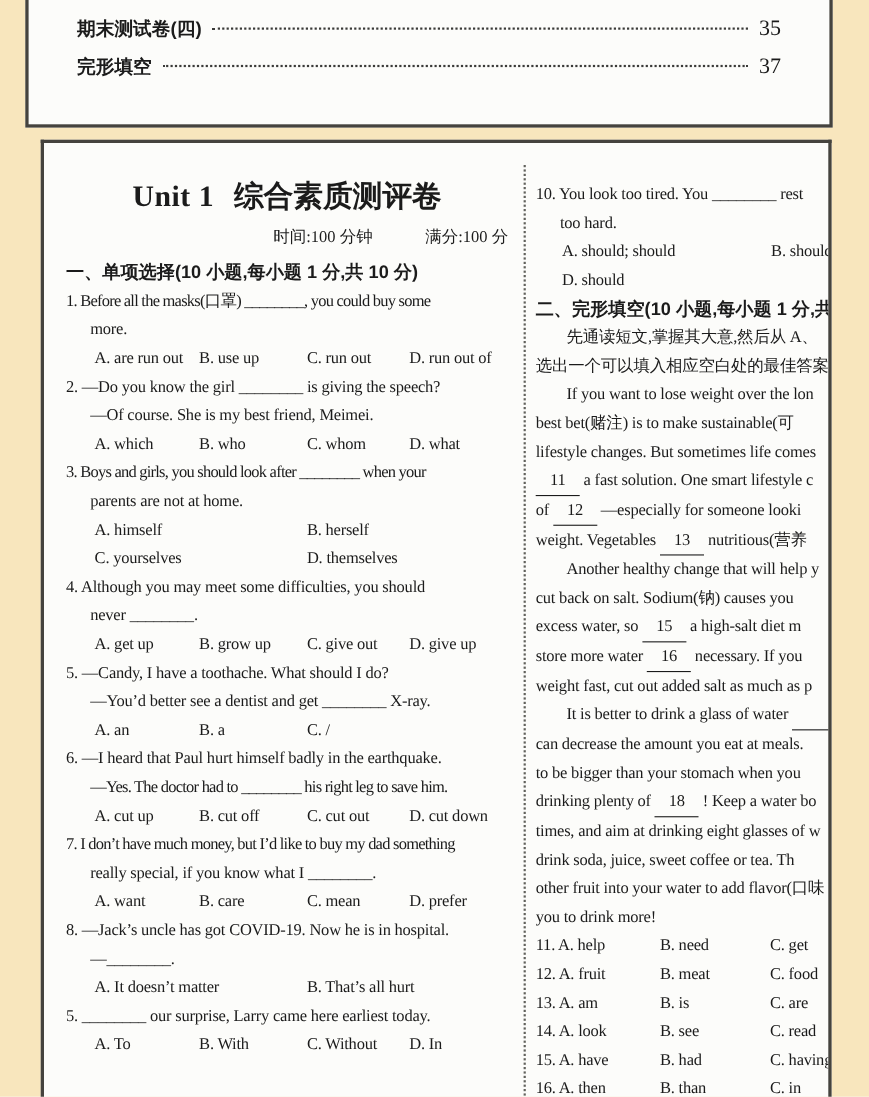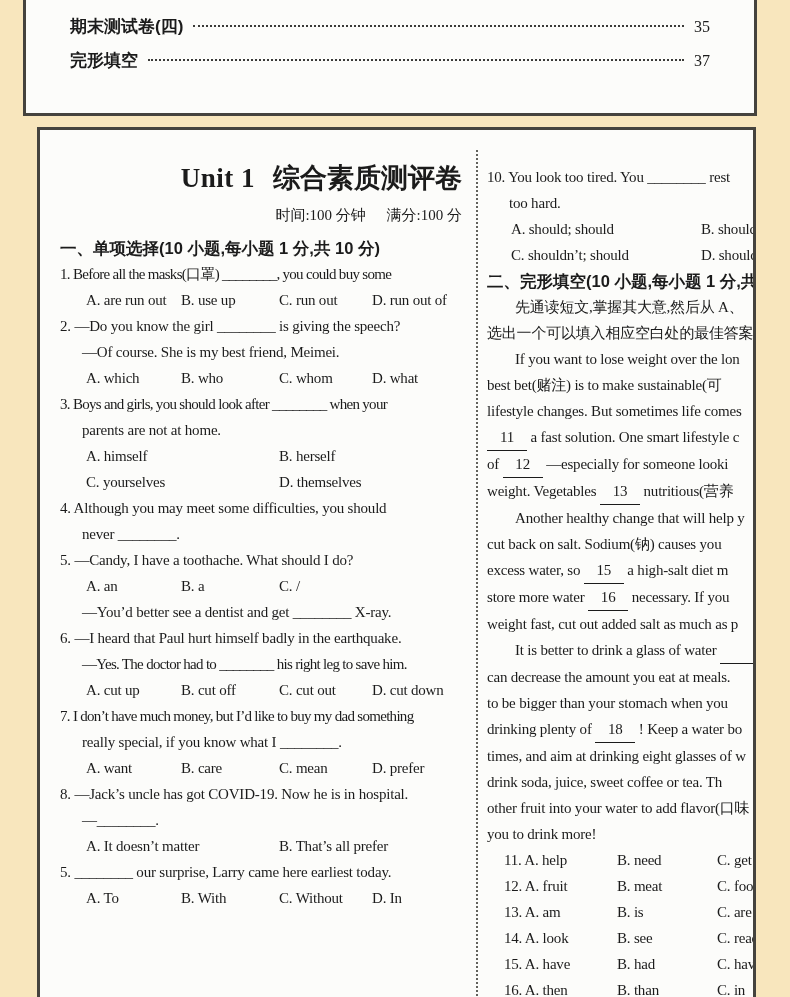--- a/index.html
+++ b/index.html
@@ -13,50 +13,50 @@
     border:3.5px solid #45433e;box-sizing:border-box;
   }
   
   .toc-panel{left:23px;top:-10px;width:734px;height:126px;padding:22px 44px 0 44px;}
   .toc-row{display:flex;align-items:baseline;height:34px;}
   .toc-label{
     font-family:"Liberation Sans","DejaVu Sans",sans-serif;
     font-weight:700;font-size:17px;white-space:nowrap;
   }
   .toc-leader{flex:1;margin:0 10px;border-bottom:2.6px dotted #3a3a38;transform:translateY(-5px);}
-  .toc-page{font-size:16px;white-space:nowrap;}
+  .toc-page{font-size:20px;white-space:nowrap;}
   
   .main-panel{left:37px;top:127px;width:719px;height:890px;border-bottom:none;overflow:hidden;}
   .divider{position:absolute;left:436px;top:20px;height:870px;border-left:2px dotted #61615c;}
   .col-left{position:absolute;left:20px;top:0;width:402px;}
   .col-right{position:absolute;left:447px;top:34px;width:320px;}
-  .exam-title{margin-top:30px;text-align:right;font-weight:700;font-size:27px;white-space:nowrap;}
+  .exam-title{margin-top:30px;text-align:center;font-weight:700;font-size:27px;white-space:nowrap;}
   .exam-title .en{margin-right:18px;letter-spacing:.5px;}
   .exam-meta{margin-top:10px;text-align:right;font-size:15px;white-space:nowrap;}
-  .exam-meta .gap{margin-left:17px;}
+  .exam-meta .gap{margin-left:44px;}
   .sec-head{
     margin-top:10px;font-size:16.5px;font-weight:700;white-space:nowrap;
     font-family:"Liberation Sans","DejaVu Sans",sans-serif;line-height:26px;
   }
   .ln{font-size:15px;line-height:26px;white-space:nowrap;letter-spacing:-0.2px;}
   .tight{letter-spacing:-0.7px;}
   .lc{padding-left:22px;}       
   .ind{padding-left:28px;}      
   .opts{display:flex;padding-left:26px;}
   .opts span{white-space:nowrap;}
   .o4 span:nth-child(1){width:95px;}
   .o4 span:nth-child(2){width:98px;}
   .o4 span:nth-child(3){width:93px;}
   .o2 span:nth-child(1){width:193px;}
   .r2{display:flex;padding-left:24px;}
   .r2 span{white-space:nowrap;}
   .r2 span:nth-child(1){width:190px;}
   .rrow{display:flex;}
   .rrow span{white-space:nowrap;}
-  .rrow span:nth-child(1){width:113px;margin-left:17px;}
+  .rrow span:nth-child(1){width:113px;}
   .rrow span:nth-child(2){width:100px;}
   .nb{
     display:inline-block;min-width:30px;padding:0 5px;text-align:center;
     border-bottom:1.4px solid #1b1b1b;
   }
 </style>
 </head>
 <body>
 
 <div class="panel toc-panel">
@@ -79,20 +79,21 @@
     <div class="exam-title">
       <span class="en">Unit 1</span><span>综合素质测评卷</span>
     </div>
     <div class="exam-meta">
       <span>时间:100 分钟</span>
       <span class="gap">满分:100 分</span>
     </div>
     <div class="sec-head">一、单项选择(10 小题,每小题 1 分,共 10 分)</div>
 
     <div class="ln tight">1. Before all the masks(口罩) ________, you could buy some</div>
+    <div class="ln lc">more.</div>
     <div class="ln opts o4">
       <span>A. are run out</span>
       <span>B. use up</span>
       <span>C. run out</span>
       <span>D. run out of</span>
     </div>
 
     <div class="ln">2. —Do you know the girl ________ is giving the speech?</div>
     <div class="ln lc">—Of course. She is my best friend, Meimei.</div>
     <div class="ln opts o4">
@@ -108,28 +109,34 @@
       <span>A. himself</span>
       <span>B. herself</span>
     </div>
     <div class="ln opts o2">
       <span>C. yourselves</span>
       <span>D. themselves</span>
     </div>
 
     <div class="ln">4. Although you may meet some difficulties, you should</div>
     <div class="ln lc">never ________.</div>
+    <div class="ln opts o4">
+      <span>A. get up</span>
+      <span>B. grow up</span>
+      <span>C. give out</span>
+      <span>D. give up</span>
+    </div>
 
     <div class="ln">5. —Candy, I have a toothache. What should I do?</div>
+    <div class="ln lc">—You’d better see a dentist and get ________ X-ray.</div>
     <div class="ln opts o4">
       <span>A. an</span>
       <span>B. a</span>
       <span>C. /</span>
     </div>
-    <div class="ln lc">—You’d better see a dentist and get ________ X-ray.</div>
 
     <div class="ln">6. —I heard that Paul hurt himself badly in the earthquake.</div>
     <div class="ln lc tight">—Yes. The doctor had to ________ his right leg to save him.</div>
     <div class="ln opts o4">
       <span>A. cut up</span>
       <span>B. cut off</span>
       <span>C. cut out</span>
       <span>D. cut down</span>
     </div>
 
@@ -139,21 +146,21 @@
       <span>A. want</span>
       <span>B. care</span>
       <span>C. mean</span>
       <span>D. prefer</span>
     </div>
 
     <div class="ln">8. —Jack’s uncle has got COVID-19. Now he is in hospital.</div>
     <div class="ln lc">—________.</div>
     <div class="ln opts o2">
       <span>A. It doesn’t matter</span>
-      <span>B. That’s all prefer</span>
+      <span>B. That’s all hurt</span>
     </div>
     <div class="ln opts o2">
     </div>
 
     <div class="ln">5. ________ our surprise, Larry came here earliest today.</div>
     <div class="ln opts o4">
       <span>A. To</span>
       <span>B. With</span>
       <span>C. Without</span>
       <span>D. In</span>
@@ -161,21 +168,20 @@
   </div>
 
   <div class="col-right">
     <div class="ln">10. You look too tired. You ________ rest</div>
     <div class="ln lc">too hard.</div>
     <div class="ln r2">
       <span>A. should; should</span>
       <span>B. should</span>
     </div>
     <div class="ln r2">
-      <span>C. shouldn’t; should</span>
       <span>D. should</span>
     </div>
 
     <div class="sec-head" style="margin-top:0;">二、完形填空(10 小题,每小题 1 分,共 10</div>
     <div class="ln ind">先通读短文,掌握其大意,然后从 A、</div>
     <div class="ln">选出一个可以填入相应空白处的最佳答案</div>
 
     <div class="ln ind">If you want to lose weight over the lon</div>
     <div class="ln">best bet(赌注) is to make sustainable(可</div>
     <div class="ln">lifestyle changes. But sometimes life comes</div>

